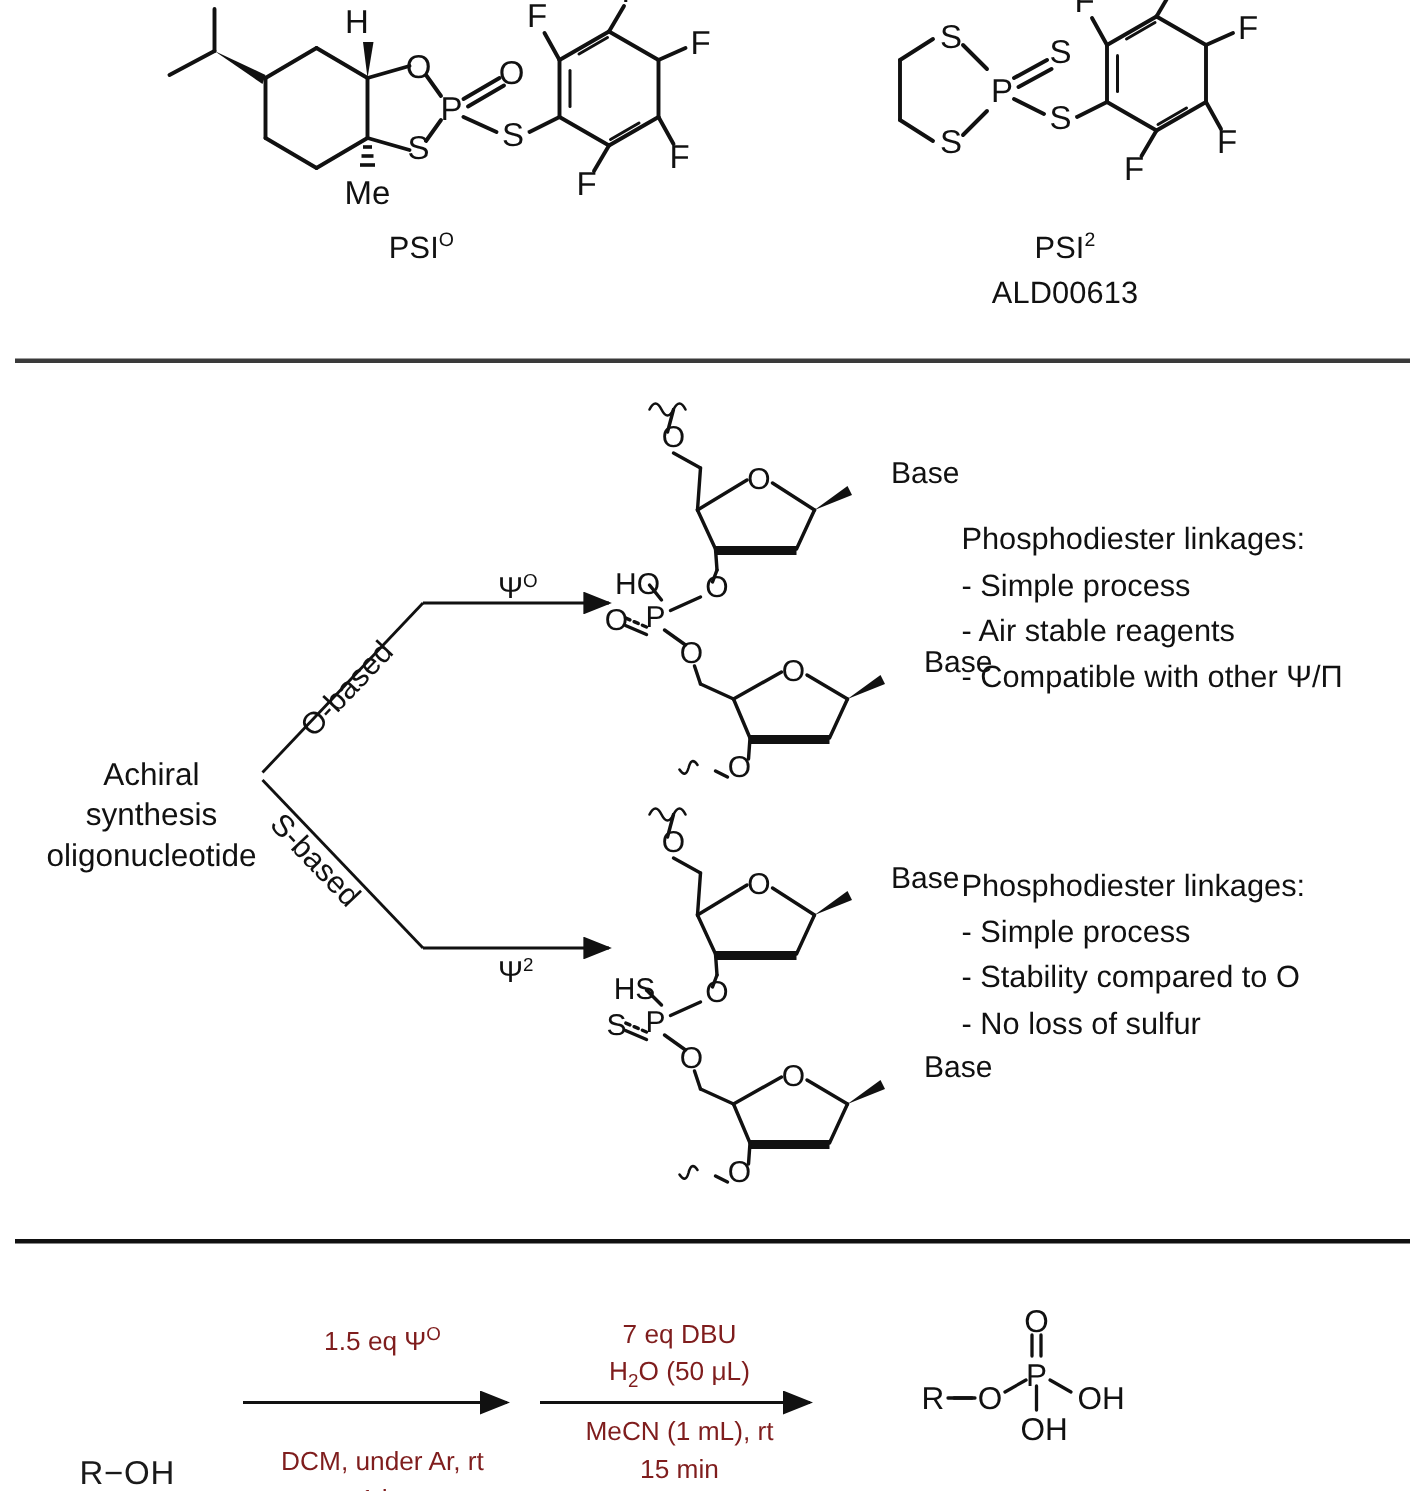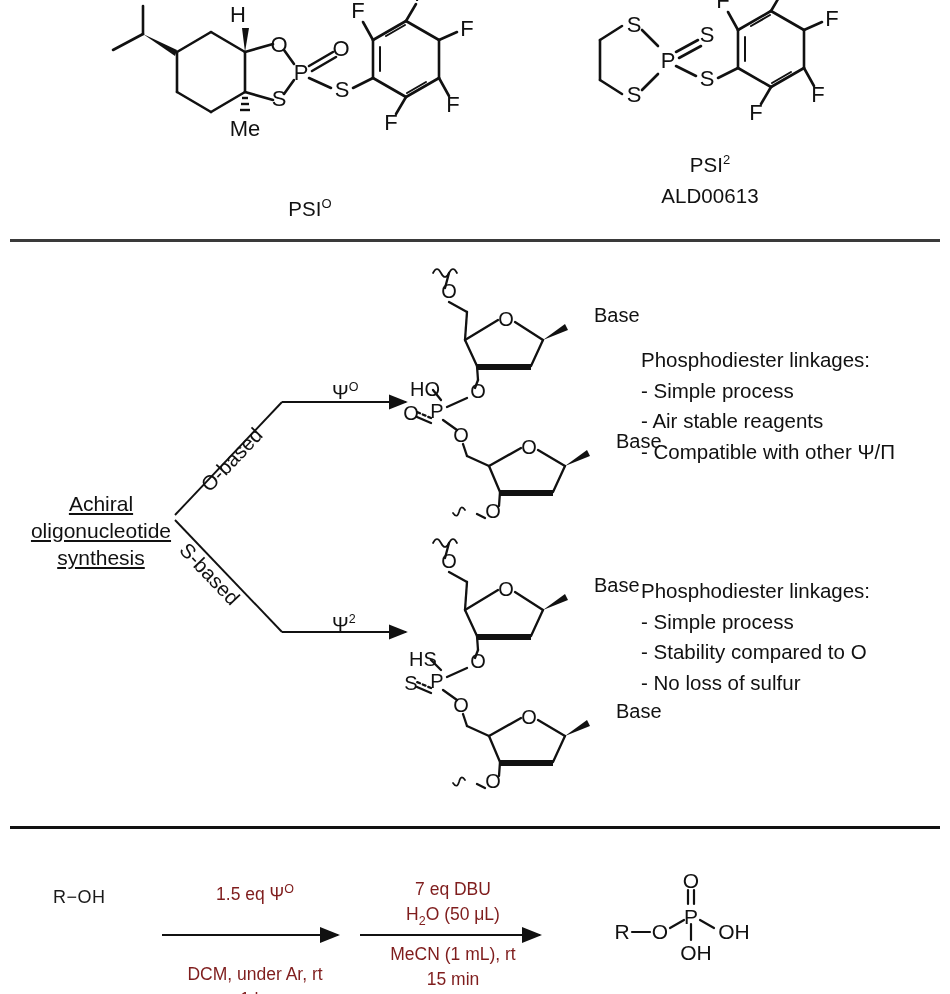--- a/index.html
+++ b/index.html
@@ -147,21 +147,21 @@
         <text x="237" y="89" text-anchor="middle">S</text>
         <text x="253" y="10" text-anchor="middle">F</text>
         <text x="316" y="-7" text-anchor="middle">F</text>
         <text x="362" y="28" text-anchor="middle">F</text>
         <text x="348" y="104" text-anchor="middle">F</text>
         <text x="286" y="122" text-anchor="middle">F</text>
       </g>
     </svg>
   </div>
 
-  <div class="caption" style="left:210px; top:152px; width:200px;margin-top:44px;">
+  <div class="caption" style="left:181px; top:152px; width:200px;">
     <span>PSI</span><span class="sup">O</span>
   </div>
 
   <div class="abs" style="left:590px; top:8px;">
     <svg width="250" height="140" viewBox="0 0 250 140">
       <g stroke="#111111" stroke-width="2.6" fill="none" stroke-linecap="round">
 
         <line x1="10" y1="32" x2="10" y2="72"></line>
         <line x1="10" y1="32" x2="32" y2="18"></line>
         <line x1="10" y1="72" x2="32" y2="86"></line>
@@ -206,24 +206,24 @@
     </svg>
   </div>
 
   <div class="caption" style="left:610px; top:152px; width:200px;">
     <span>PSI</span><span class="sup">2</span>
   </div>
   <div class="caption" style="left:610px; top:184px; width:200px;">ALD00613</div>
 
   <div class="divider" id="divider-top"></div>
 
-  <div class="node-label" style="left:6px; top:490px; width:190px;text-decoration:underline;">
+  <div class="node-label" style="left:6px; top:503px; width:190px;">
     <div>Achiral</div>
+    <div>synthesis</div>
     <div>oligonucleotide</div>
-    <div>synthesis</div>
   </div>
 
   <div class="abs" style="left:170px; top:370px;">
     <svg width="260" height="290" viewBox="0 0 260 290">
       <defs>
         <marker id="arrowhead" markerWidth="10" markerHeight="8" refX="9" refY="4" orient="auto">
           <polygon points="0 0, 10 4, 0 8" fill="#111111"></polygon>
         </marker>
       </defs>
       <g stroke="#111111" stroke-width="1.9" fill="none">
@@ -238,21 +238,21 @@
     </svg>
   </div>
 
   <div class="branch-label" style="left:196px; top:480px; transform: rotate(-46.5deg);">O-based</div>
 
   <div class="branch-label" style="left:192px; top:538px; transform: rotate(46.5deg);">S-based</div>
 
   <div class="psi-label" style="left:332px; top:380px;">
     <span>Ψ</span><span class="supsm">O</span>
   </div>
-  <div class="psi-label" style="left:332px; top:612px;">
+  <div class="psi-label" style="left:332px; top:636px;">
     <span>Ψ</span><span class="supsm">2</span>
   </div>
 
   <div class="abs" style="left:405px; top:262px;">
     <svg width="220" height="260" viewBox="0 0 220 260">
       <g stroke="#111111" stroke-width="2.3" fill="none" stroke-linecap="round">
 
         <path d="M28 11 q4 -8 8 0 q4 8 8 0 q4 -8 8 0" stroke-width="1.7"></path>
         <line x1="44" y1="11" x2="40" y2="26"></line>
 
@@ -369,21 +369,21 @@
 
   <div class="bullets" style="left:641px; top:576px;">
     <div>Phosphodiester linkages:</div>
     <div>- Simple process</div>
     <div>- Stability compared to O</div>
     <div>- No loss of sulfur</div>
   </div>
 
   <div class="divider" id="divider-bot"></div>
 
-  <div class="abs" style="left:53px; top:887px; font-size:18px; letter-spacing:.5px;">R−OH</div>
+  <div class="abs" style="left:53px; top:969px; font-size:22px; letter-spacing:.5px;">R−OH</div>
 
   <div class="abs" style="left:162px; top:930px;">
     <svg width="186" height="16" viewBox="0 0 186 16">
       <defs>
         <marker id="ah2" markerWidth="10" markerHeight="8" refX="9" refY="4" orient="auto">
           <polygon points="0 0, 10 4, 0 8" fill="#111111"></polygon>
         </marker>
       </defs>
       <line x1="0" y1="5" x2="176" y2="5" stroke="#111111" stroke-width="2" marker-end="url(#ah2)"></line>
     </svg>

